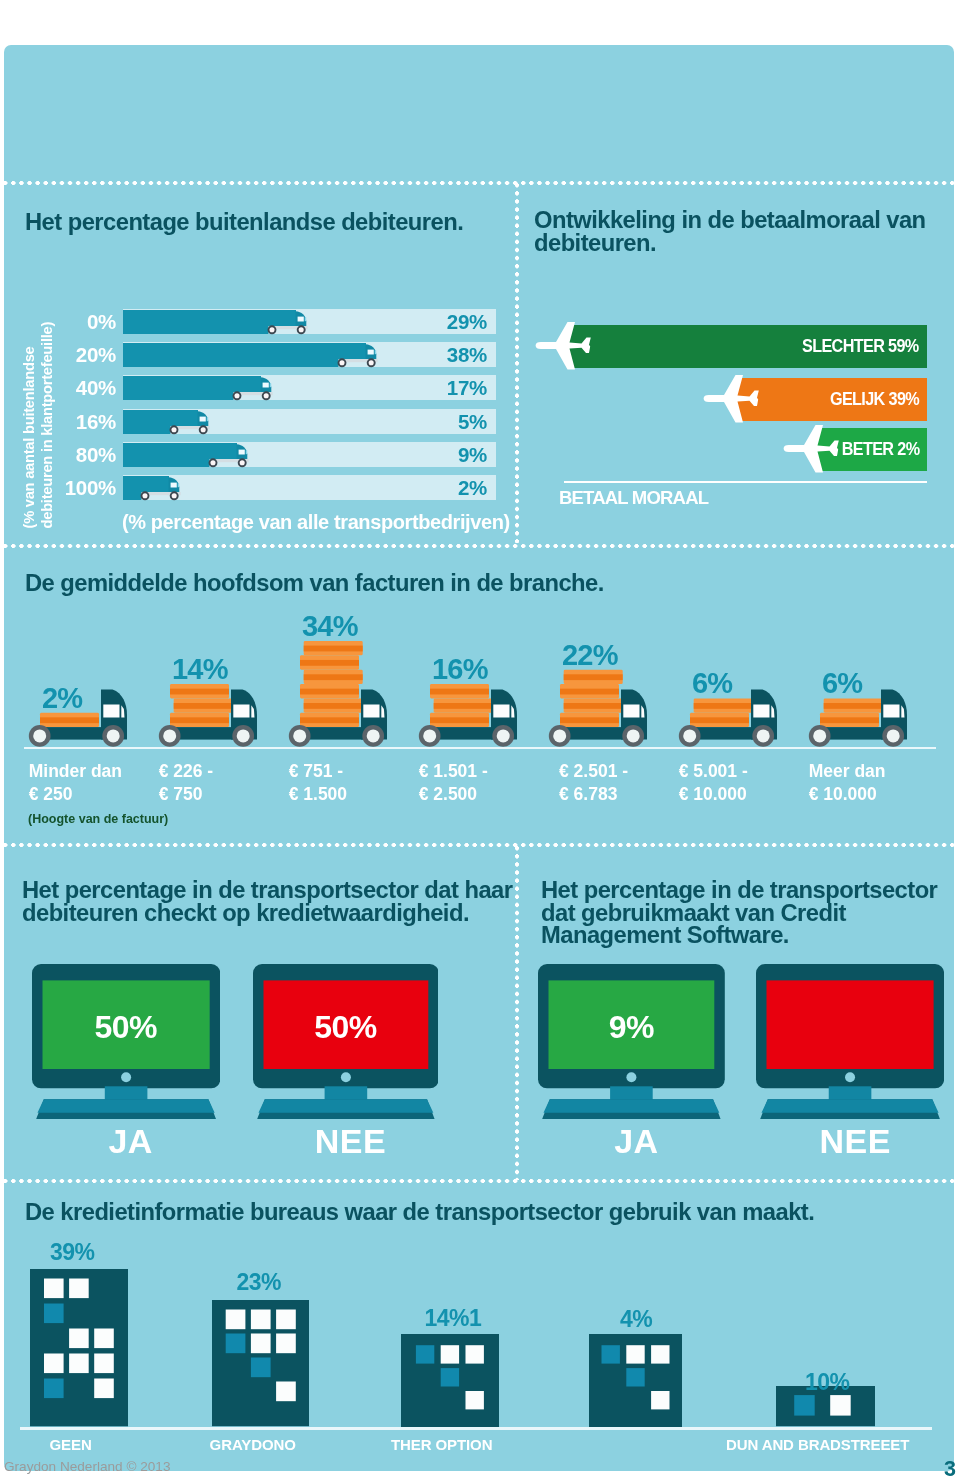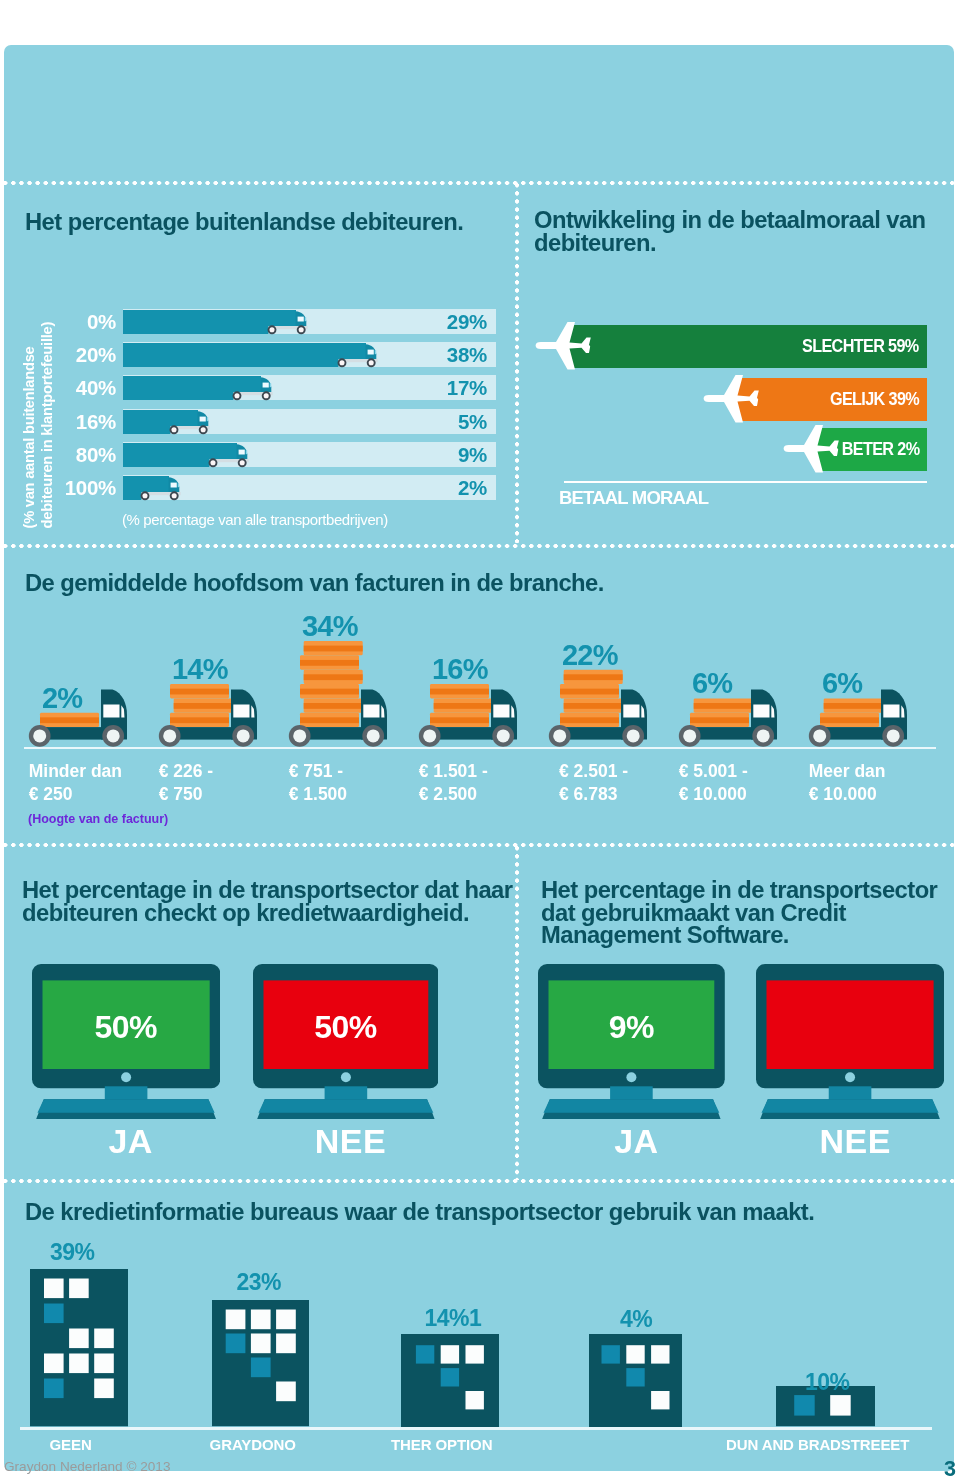--- a/index.html
+++ b/index.html
@@ -149,21 +149,21 @@
               <circle cx="22" cy="20.8" r="2.5500000000000003" fill="#fbf5f6"></circle>
               <circle cx="51.2" cy="20.8" r="4.45" fill="#3d4750"></circle>
               <circle cx="51.2" cy="20.8" r="2.5500000000000003" fill="#fbf5f6"></circle>
             </svg>
             <div class="s1cat" style="left: -69px;">100%</div>
             <div class="s1val" style="right: 9px;">2%</div>
           </div>
         </div>
     </div>
 
-    <div class="abs" style="left:118px;top:466px;color:#ffffff;font-size:15px;font-weight:normal;letter-spacing:-0.4px;">(% percentage van alle transportbedrijven)</div>
+    <div class="abs" style="left:118px;top:466px;color:#ffffff;font-size:20px;font-weight:bold;letter-spacing:-0.4px;">(% percentage van alle transportbedrijven)</div>
 
     <div class="abs h1" style="left:530px;top:164px;width:430px;">
       <div>Ontwikkeling in de betaalmoraal van</div>
       <div>debiteuren.</div>
     </div>
     <div class="abs" style="left:0;top:0;">
         <div id="s2bars">
           <div class="s2bar" style="left: 564px; top: 280px; width: 359px; background: #15803d;">
             <svg class="s2plane" width="80" height="52" viewBox="0 0 80 52">
               <path d="M 1.6 23.5 C 1.6 21.1 3.6 20.0 6.8 20.0 L 22 20.0 L 33.5 0 L 41 0 L 35.5 20.6 L 47.5 21.6 L 52.5 15.6 L 56.8 15.6 L 55.0 22.8 L 56.2 24.5 L 55.0 31.0 L 52.0 31.0 L 47.5 25.8 L 35.5 26.5 L 41 47.5 L 33.5 47.5 L 22 27.0 L 6.8 27.0 C 3.6 27.0 1.6 25.9 1.6 23.5 Z" fill="#ffffff"></path>
@@ -347,21 +347,21 @@
             </svg>
             <div class="s3pct" style="left: 22px; top: 622.4px;">6%</div>
             <div class="s3lab" style="left: 8.7px; top: 715px;">
               <div>Meer dan</div>
               <div>€ 10.000</div>
             </div>
           </div>
         </div>
       </div>
     <div class="abs" style="left:20px;top:702px;width:912px;height:2px;background:#e9f7fb;"></div>
-    <div class="abs" style="left:24px;top:767px;color:#6d28d9;font-size:12.5px;font-weight:bold;">(Hoogte van de factuur)</div>
+    <div class="abs" style="left:24px;top:767px;color:#14532d;font-size:12.5px;font-weight:bold;">(Hoogte van de factuur)</div>
 
     <div class="abs h1" style="left:18px;top:834px;width:520px;">
       <div>Het percentage in de transportsector dat haar</div>
       <div>debiteuren checkt op kredietwaardigheid.</div>
     </div>
     <div class="abs h1" style="left:537px;top:834px;width:430px;">
       <div>Het percentage in de transportsector</div>
       <div>dat gebruikmaakt van Credit</div>
       <div>Management Software.</div>
     </div>

